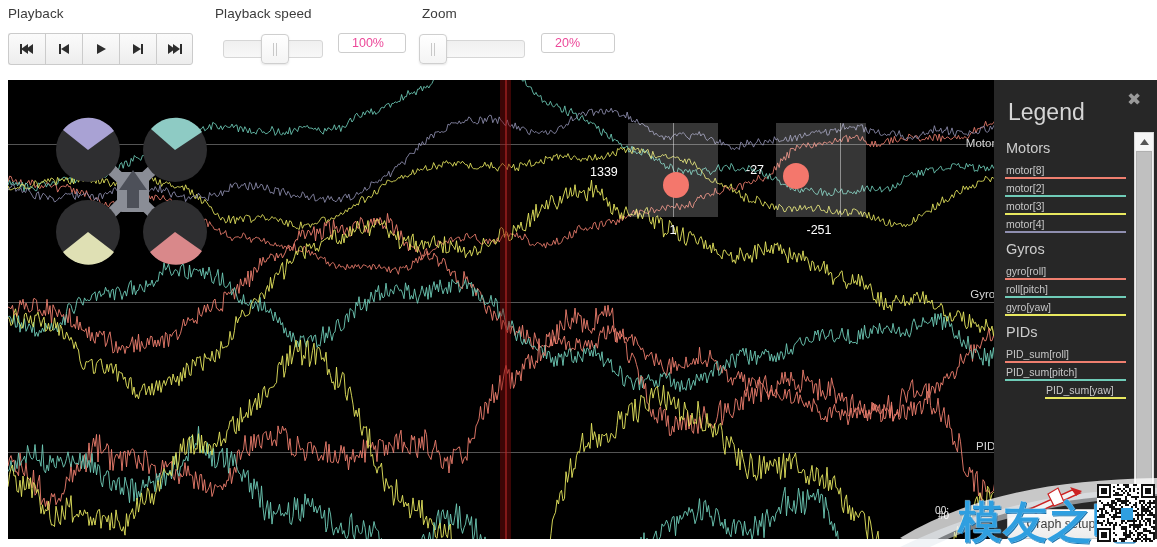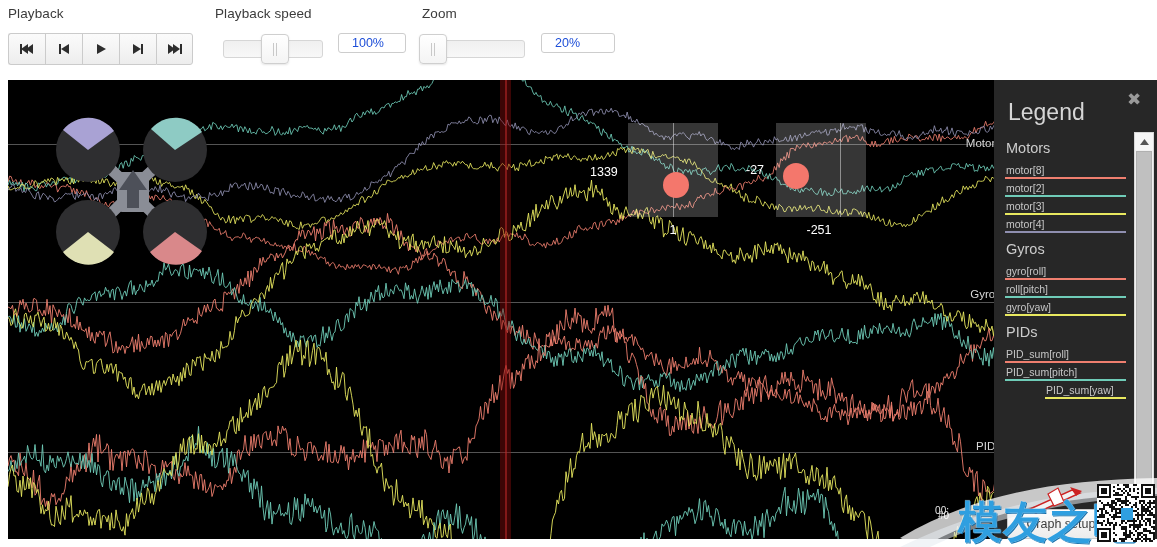--- a/index.html
+++ b/index.html
@@ -48,21 +48,21 @@
     display: flex; align-items: center; justify-content: center;
     cursor: pointer;
   }
   .slider-handle i {
     display: block; width: 1px; height: 13px; background: #c9c9c9;
     margin: 0 1px;
   }
 
   .value-box {
     position: absolute; height: 20px; border: 1px solid #cdcdcd; border-radius: 3px;
-    background: #fff; color: #1d4ed8; font-size: 12.5px;
+    background: #fff; color: #ec4899; font-size: 12.5px;
     display: flex; align-items: center; padding-left: 13px;
     font-family: "Liberation Sans", sans-serif;
   }
 
   
   .graph {
     position: absolute; left: 8px; top: 80px;
     width: 1141px; height: 459px;
     background: #000; overflow: hidden;
   }

